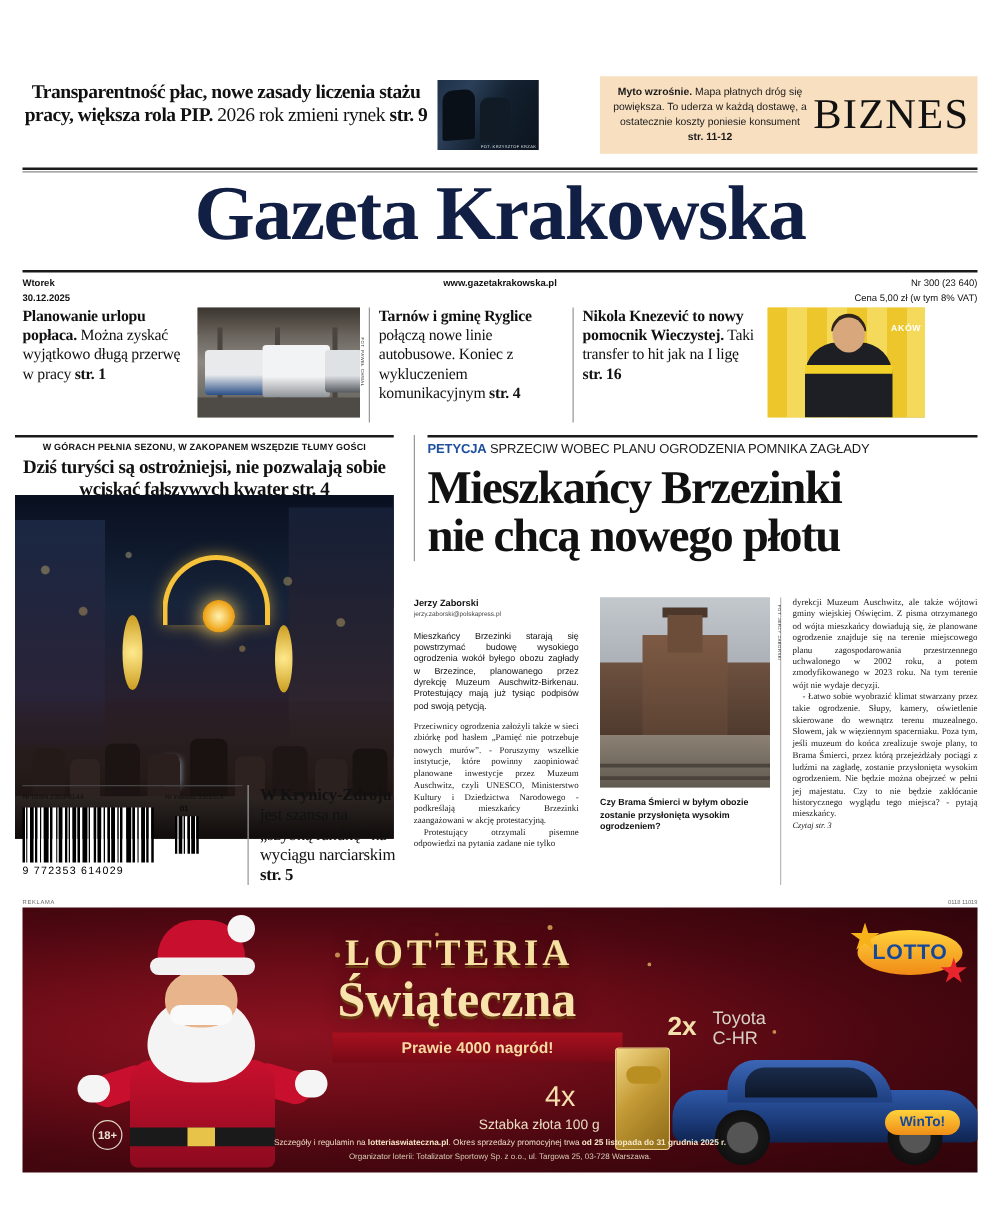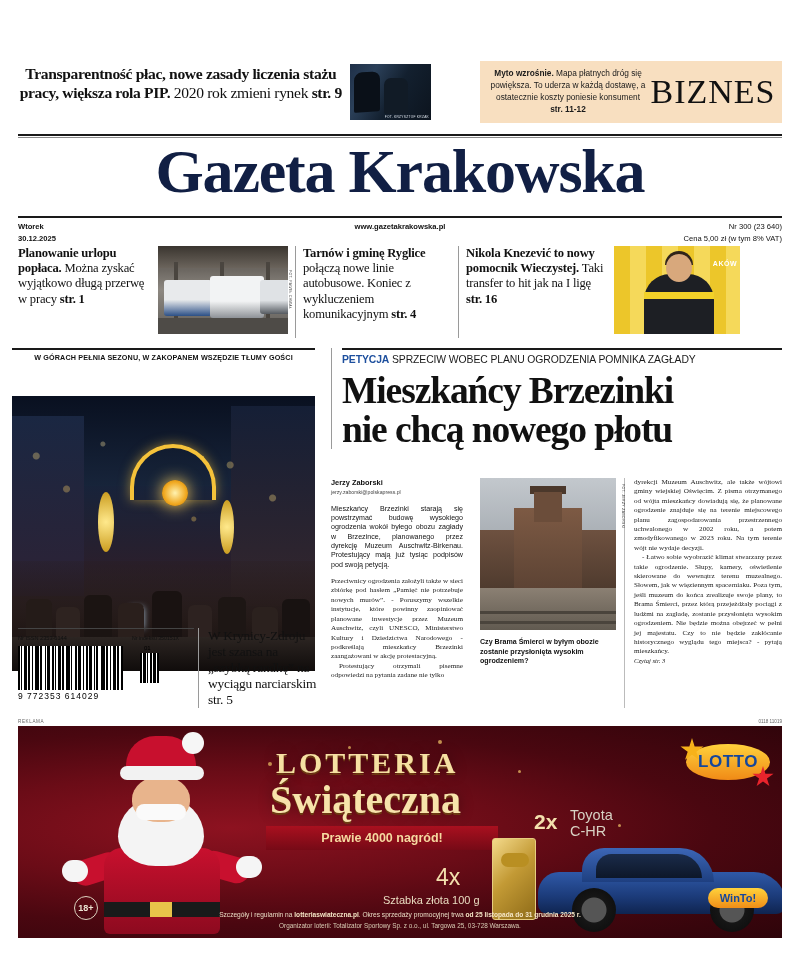--- a/index.html
+++ b/index.html
@@ -199,21 +199,21 @@
   .index-lbl { font-family:"Liberation Sans",sans-serif; font-size:5.2px; color:#111;
     border-top: 1px solid #444; padding-top: 6px; }
   .barcode2 { margin-top: 12px; height: 30px; width: 30px; display:flex; align-items:flex-end; }
   .barcode2 i { display:block; background:#000; height:100%; }
   .barcode2-digits { font-family:"Liberation Sans",sans-serif; font-size:6px; }
 
   .kry-block { position: absolute; left: 198px; top: 628px; width: 123px;
     border-left: 1px solid #9a9a9a; padding-left: 9px; }
   .kry-text { font-family:"Liberation Serif",serif; font-size:13.4px; line-height:1.2;
     color:#111; letter-spacing:-0.2px; }
-  .kry-text b { font-weight:normal; }
+  .kry-text b { font-weight:bold; }
 
   
   .main-col { position: absolute; left: 331px; top: 348px; width: 451px;
     border-left: 1px solid #9a9a9a; padding-left: 10px; }
   .main-kicker-wrap { border-top: 2px solid #1a1a1a; padding-top: 4px; }
   .main-kicker {
     font-family:"Liberation Sans",sans-serif; font-size: 10.4px; color:#1a1a1a;
     letter-spacing: -0.1px;
   }
   .main-kicker .tag { color:#1d4f9e; font-weight:bold; }
@@ -365,21 +365,21 @@
     color:#d8ccb4; }
 </style>
 </head>
 <body>
 
 <div class="page">
 
   <div class="promo-bar">
     <div class="promo-left">
       <div class="promo-left-text">
-        <b>Transparentność płac, nowe zasady liczenia stażu pracy, większa rola PIP.</b><span class="lite"> 2020 rok zmieni rynek </span><b>str. 9</b>
+        <b>Transparentność płac, nowe zasady liczenia stażu pracy, większa rola PIP.</b><span class="lite"> 2026 rok zmieni rynek </span><b>str. 9</b>
       </div>
       <div class="promo-photo">
         <span class="promo-credit">FOT. KRZYSZTOF KRZAK</span>
       </div>
     </div>
     <div class="promo-right">
       <div class="promo-right-text">
         <b>Myto wzrośnie.</b><span> Mapa płatnych dróg się powiększa. To uderza w każdą dostawę, a ostatecznie koszty poniesie konsument </span><b>str. 11-12</b>
       </div>
       <div class="biznes-logo">BIZNES</div>
@@ -442,20 +442,23 @@
           <div class="stripe"></div>
         <div class="hair"></div>
           <div class="head"></div>
         <div class="txt">AKÓW</div>
       </div>
     </div>
   </div>
 
   <div class="zak-block">
     <div class="zak-kicker">W GÓRACH PEŁNIA SEZONU, W ZAKOPANEM WSZĘDZIE TŁUMY GOŚCI</div>
+    <div class="zak-head">
+      <span>Dziś turyści są ostrożniejsi, nie pozwalają sobie wciskać fałszywych kwater </span><b>str. 4</b>
+    </div>
     <div class="zak-photo">
       <div class="sky"></div>
       <div class="bldgL"></div>
       <div class="bldgR"></div>
       <div class="lights"></div>
       <div class="arch"></div>
       <div class="glowball"></div>
       <div class="tree" style="left:86px;top:96px;width:16px;height:60px;"></div>
       <div class="tree" style="left:208px;top:104px;width:14px;height:54px;"></div>
       <div class="crowd"></div>

